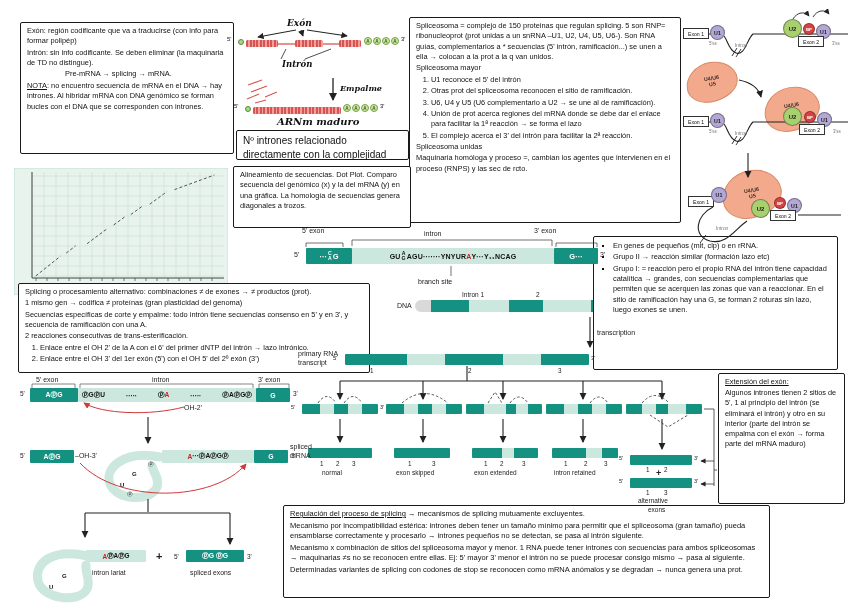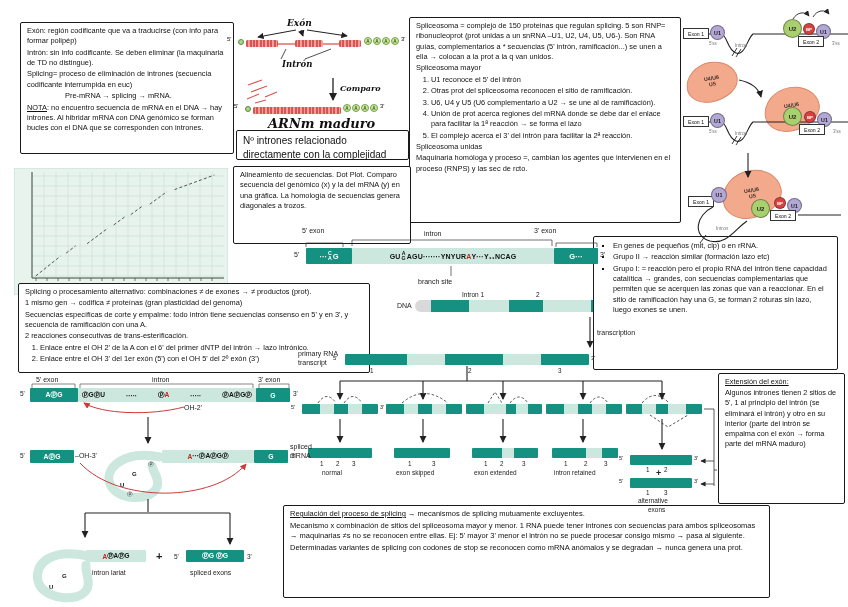--- a/index.html
+++ b/index.html
@@ -35,49 +35,48 @@
   svg.lay{position:absolute;pointer-events:none}
 </style>
 </head>
 <body>
 
 <div id="page">
 
   <div class="box" style="left:20px;top:22px;width:214px;height:132px">
     <p>Exón: región codificante que va a traducirse (con info para formar polipép)</p>
     <p>Intrón: sin info codificante. Se deben eliminar (la maquinaria de TD no distingue).</p>
-    <p>Splicing= proceso de eliminación de intrones (secuencia codificante interrumpida en euc)</p>
     <p style="padding-left:38px">Pre-mRNA → splicing → mRNA.</p>
     <p><span class="u">NOTA</span><span>: no encuentro secuencia de mRNA en el DNA → hay intrones. Al hibridar mRNA con DNA genómico se forman bucles con el DNA que se corresponden con intrones.</span></p>
   </div>
 
   <div class="t hand" style="left:287px;top:18px;font-size:9px">Exón</div>
   <div class="t" style="left:227px;top:36px;font-size:6px">5'</div>
   <div class="cap" style="left:238px;top:39px"></div>
   <div class="rseg" style="left:246px;top:40px;width:32px"></div>
   <div class="rline" style="left:278px;top:43px;width:17px"></div>
   <div class="rseg" style="left:295px;top:40px;width:28px"></div>
   <div class="rline" style="left:323px;top:43px;width:16px"></div>
   <div class="rseg" style="left:339px;top:40px;width:22px"></div>
   <div class="acirc" style="left:364px;top:37px">A</div>
   <div class="acirc" style="left:373px;top:37px">A</div>
   <div class="acirc" style="left:382px;top:37px">A</div>
   <div class="acirc" style="left:391px;top:37px">A</div>
   <div class="t" style="left:401px;top:36px;font-size:6px">3'</div>
   <div class="t hand" style="left:282px;top:59px;font-size:8.5px">Intrón</div>
-  <div class="t hand" style="left:340px;top:83px;font-size:8px">Comparo</div>
+  <div class="t hand" style="left:340px;top:83px;font-size:8px">Empalme</div>
   <div class="t" style="left:234px;top:103px;font-size:6px">5'</div>
   <div class="cap" style="left:245px;top:106px"></div>
   <div class="rseg" style="left:253px;top:107px;width:88px"></div>
   <div class="acirc" style="left:343px;top:104px">A</div>
   <div class="acirc" style="left:352px;top:104px">A</div>
   <div class="acirc" style="left:361px;top:104px">A</div>
   <div class="acirc" style="left:370px;top:104px">A</div>
   <div class="t" style="left:380px;top:103px;font-size:6px">3'</div>
-  <div class="t hand" style="left:268px;top:116px;font-size:13px">ARNm maduro</div>
+  <div class="t hand" style="left:277px;top:116px;font-size:10px">ARNm maduro</div>
 
   <div class="box" style="left:236px;top:130px;width:173px;height:30px;font-size:10px">
     <p>Nº intrones relacionado directamente con la complejidad del organismo.</p>
   </div>
 
   <div class="box" style="left:409px;top:17px;width:272px;height:206px">
     <p>Spliceosoma = complejo de 150 proteinas que regulan splicing. 5 son RNP= ribonucleoprot (prot unidas a un snRNA –U1, U2, U4, U5, U6-). Son RNA guías, complementarios a * secuencias (5' intrón, ramificación...) se unen a ella → colocan a la prot a la q van unidos.</p>
     <p>Spliceosoma mayor</p>
     <ol>
       <li>U1 reconoce el 5' del intrón</li>
@@ -200,21 +199,21 @@
         <line x1="21.8" y1="107.92" x2="46.5" y2="88.16" stroke="#555" stroke-width="1" stroke-dasharray="3,2.2"></line>
         <line x1="52.199999999999996" y1="85.03999999999999" x2="61.699999999999996" y2="77.75999999999999" stroke="#555" stroke-width="1" stroke-dasharray="3,2.2"></line>
         <line x1="73.1" y1="75.68" x2="94" y2="60.08" stroke="#555" stroke-width="1" stroke-dasharray="3,2.2"></line>
         <line x1="99.7" y1="56.96" x2="111.1" y2="48.64" stroke="#555" stroke-width="1" stroke-dasharray="3,2.2"></line>
         <line x1="116.8" y1="46.559999999999995" x2="128.2" y2="38.239999999999995" stroke="#555" stroke-width="1" stroke-dasharray="3,2.2"></line>
         <line x1="135.8" y1="36.16" x2="152.9" y2="23.679999999999993" stroke="#555" stroke-width="1" stroke-dasharray="3,2.2"></line>
         <line x1="160.5" y1="21.599999999999994" x2="200.39999999999998" y2="7.039999999999992" stroke="#555" stroke-width="1" stroke-dasharray="3,2.2"></line>
       </g>
   </svg>
 
-  <div class="box thin" style="left:233px;top:166px;width:178px;height:78px">
+  <div class="box thin" style="left:233px;top:166px;width:178px;height:62px">
     <p>Alineamiento de secuencias. Dot Plot. Comparo secuencia del genómico (x) y la del mRNA (y) en una gráfica. La homología de secuencias genera diagonales a trozos.</p>
   </div>
 
   <div class="plabel" style="left:302px;top:227px;font-size:7px">5' exon</div>
   <div class="plabel" style="left:424px;top:230px;font-size:7px">intron</div>
   <div class="plabel" style="left:534px;top:227px;font-size:7px">3' exon</div>
   <div class="plabel" style="left:294px;top:251px;font-size:7px">5'</div>
   <div class="seq teal" style="left:306px;top:248px;width:46px;height:16px;color:#fff;font-size:7.5px">
     <span>···</span>
     <span class="stack">
@@ -389,20 +388,21 @@
   <div class="t" style="left:49px;top:584px;font-size:6px;font-weight:bold">U</div>
   <div class="plabel" style="left:92px;top:569px;font-size:6.8px">intron lariat</div>
   <div class="plabel" style="left:156px;top:550px;font-weight:bold;font-size:11px">+</div>
   <div class="plabel" style="left:174px;top:553px;font-size:6.5px">5'</div>
   <div class="seq teal" style="left:186px;top:550px;width:58px;height:12px;color:#fff;font-size:6.8px">ⓟG ⓟG</div>
   <div class="plabel" style="left:247px;top:553px;font-size:6.5px">3'</div>
   <div class="plabel" style="left:190px;top:569px;font-size:6.8px">spliced exons</div>
 
   <div class="box thin" style="left:283px;top:505px;width:487px;height:93px;font-size:7.5px">
     <p><span class="u">Regulación del proceso de splicing</span><span> → mecanismos de splicing mutuamente excluyentes.</span></p>
+    <p>Mecanismo por incompatibilidad estérica: intrones deben tener un tamaño mínimo para permitir que el spliceosoma (gran tamaño)  pueda ensamblarse correctamente y procesarlo → intrones pequeños no se detectan, se pasa al intrón siguiente.</p>
     <p>Mecanismo x combinación de sitios del spliceosoma mayor y menor. 1 RNA puede tener intrones con secuencias para ambos spliceosomas → maquinarias ≠s no se reconocen entre ellas. Ej: 5' mayor 3' menor el intrón no se puede procesar consigo mismo → pasa al siguiente.</p>
     <p>Determinadas variantes de splicing con codones de stop se reconocen como mRNA anómalos y se degradan → nunca genera una prot.</p>
   </div>
 
   <svg class="lay" style="left:0;top:0;z-index:3" width="848" height="607" viewBox="0 0 848 607">
     <defs>
       <marker id="mb" viewBox="0 0 8 8" refX="7" refY="4" markerWidth="6.5" markerHeight="6.5" orient="auto">
           <path d="M0,0 L8,4 L0,8 Z" fill="#222"></path>
         </marker>
       <marker id="mr" viewBox="0 0 8 8" refX="7" refY="4" markerWidth="6.5" markerHeight="6.5" orient="auto">

